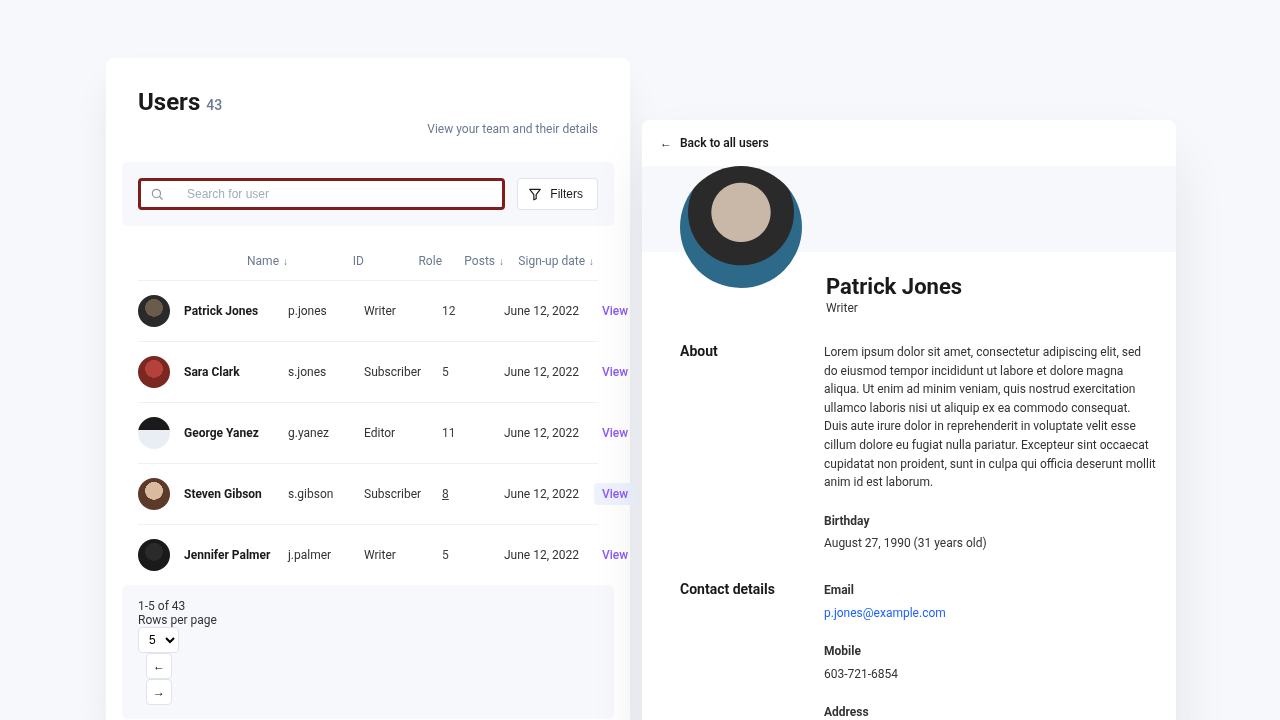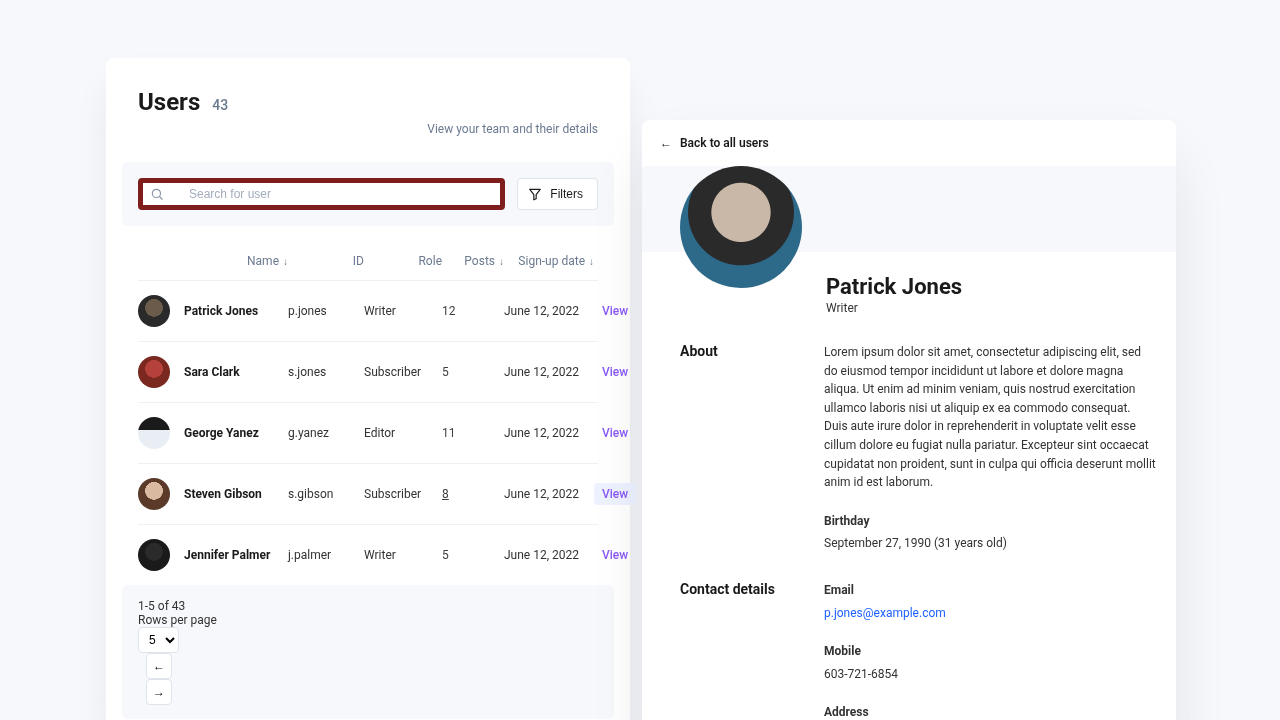--- a/index.html
+++ b/index.html
@@ -22,21 +22,21 @@
     background: #fff;
     border-radius: 8px;
     box-shadow: 0 20px 40px -12px rgba(20,30,55,0.12);
   }
   .uc-head {
     padding: 30px 32px 16px 32px;
   }
   .uc-title-row {
     display: flex;
     align-items: baseline;
-    gap: 12px;
+    gap: 6px;
   }
   .uc-title {
     font-size: 24px;
     font-weight: 700;
   }
   .uc-count {
     font-size: 14px;
     color: #6b7a90;
     font-weight: 500;
   }
@@ -60,21 +60,21 @@
   }
   .search-wrap svg {
     position: absolute;
     left: 12px;
     top: 50%;
     transform: translateY(-50%);
   }
   .search-input {
     width: 100%;
     height: 32px;
-    border: 5px solid #7f1d1d;
+    border: 3px solid #7f1d1d;
     border-radius: 4px;
     background: #fff;
     padding-left: 46px;
     font-size: 12px;
     color: #333;
   }
   .search-input::placeholder { color: #a3adbd; }
   .filters-btn {
     height: 32px;
     padding: 0 14px 0 10px;
@@ -368,21 +368,21 @@
     <div class="big-avatar avbig"></div>
     <div class="detail-name">Patrick Jones</div>
     <div class="detail-role">Writer</div>
   </div>
 
   <div class="section">
     <h3>About</h3>
     <div class="body">
       <div class="about-text">Lorem ipsum dolor sit amet, consectetur adipiscing elit, sed do eiusmod tempor incididunt ut labore et dolore magna aliqua. Ut enim ad minim veniam, quis nostrud exercitation ullamco laboris nisi ut aliquip ex ea commodo consequat. Duis aute irure dolor in reprehenderit in voluptate velit esse cillum dolore eu fugiat nulla pariatur. Excepteur sint occaecat cupidatat non proident, sunt in culpa qui officia deserunt mollit anim id est laborum.</div>
       <div class="field-label">Birthday</div>
-      <div class="field-value">September 27, 1990 (31 years old)</div>
+      <div class="field-value">August 27, 1990 (31 years old)</div>
     </div>
   </div>
 
   <div class="section" style="padding-bottom:40px;">
     <h3>Contact details</h3>
     <div class="body">
       <div class="field-label">Email</div>
       <div class="field-value"><a href="#">p.jones@example.com</a></div>
       <div class="field-label">Mobile</div>
       <div class="field-value">603-721-6854</div>

